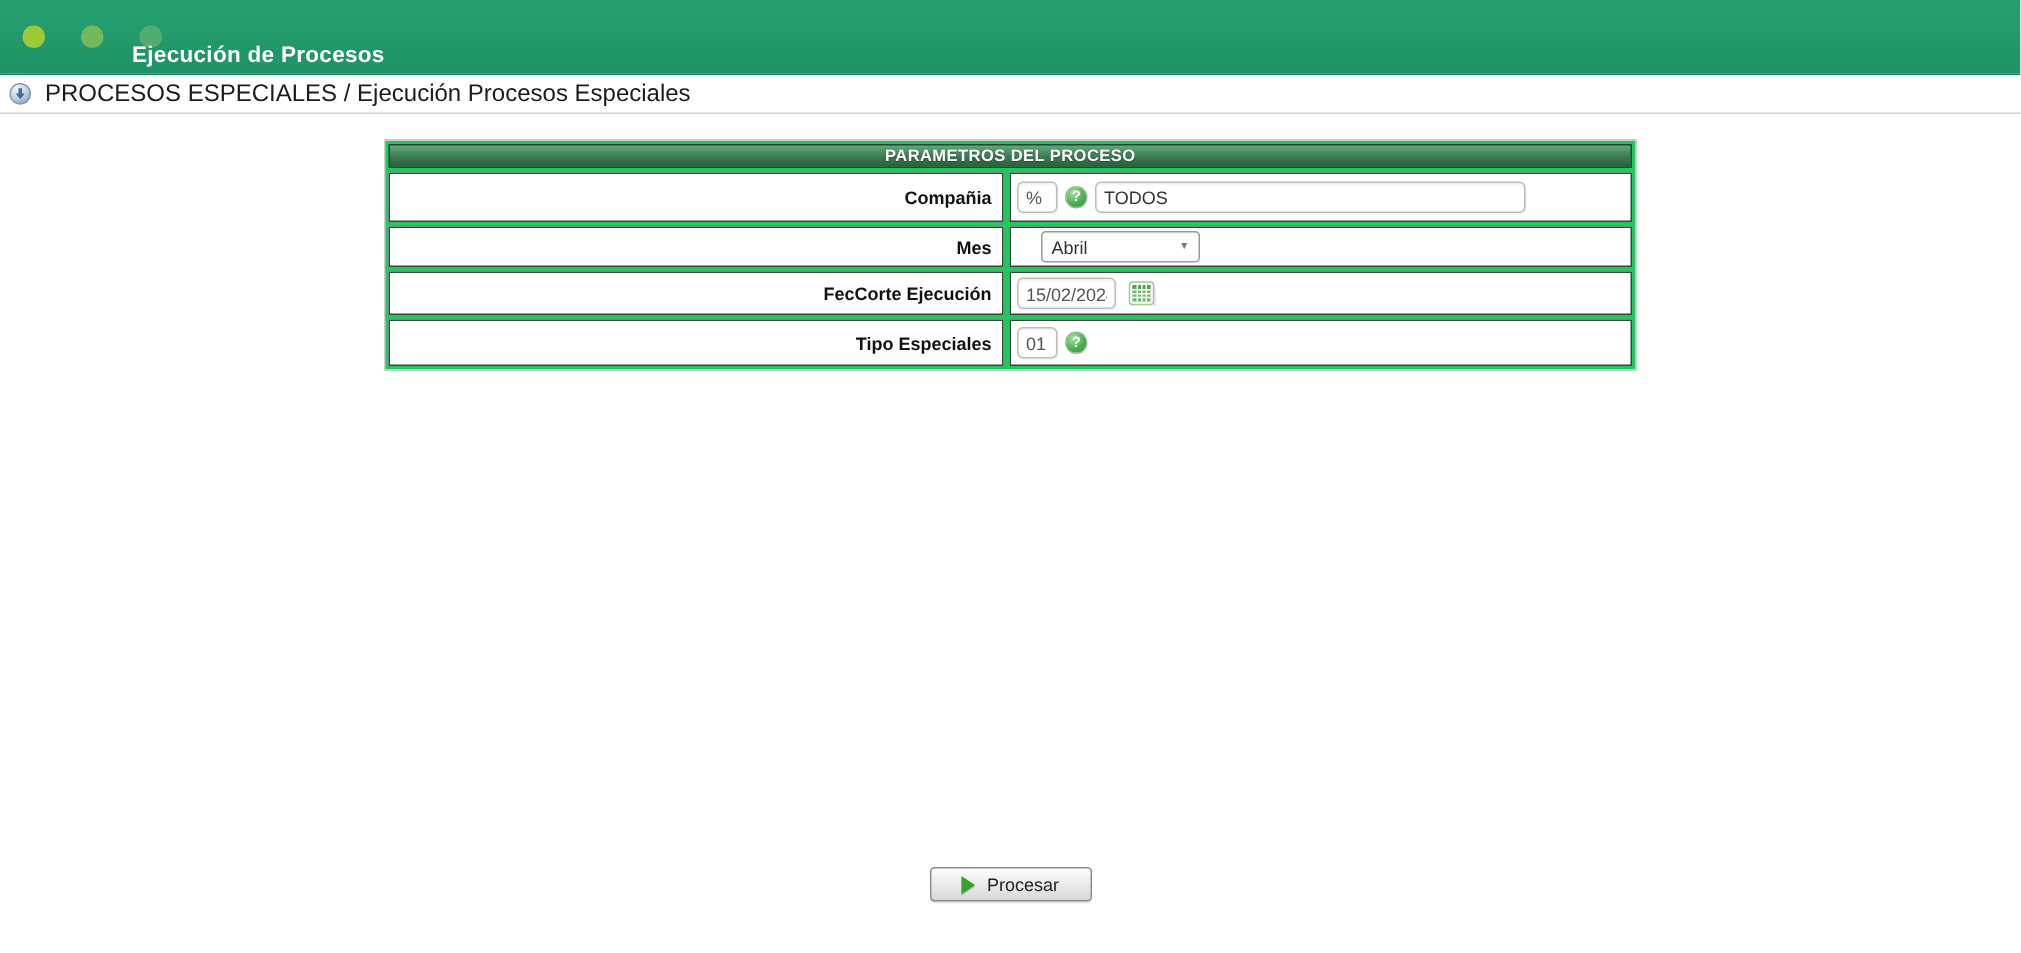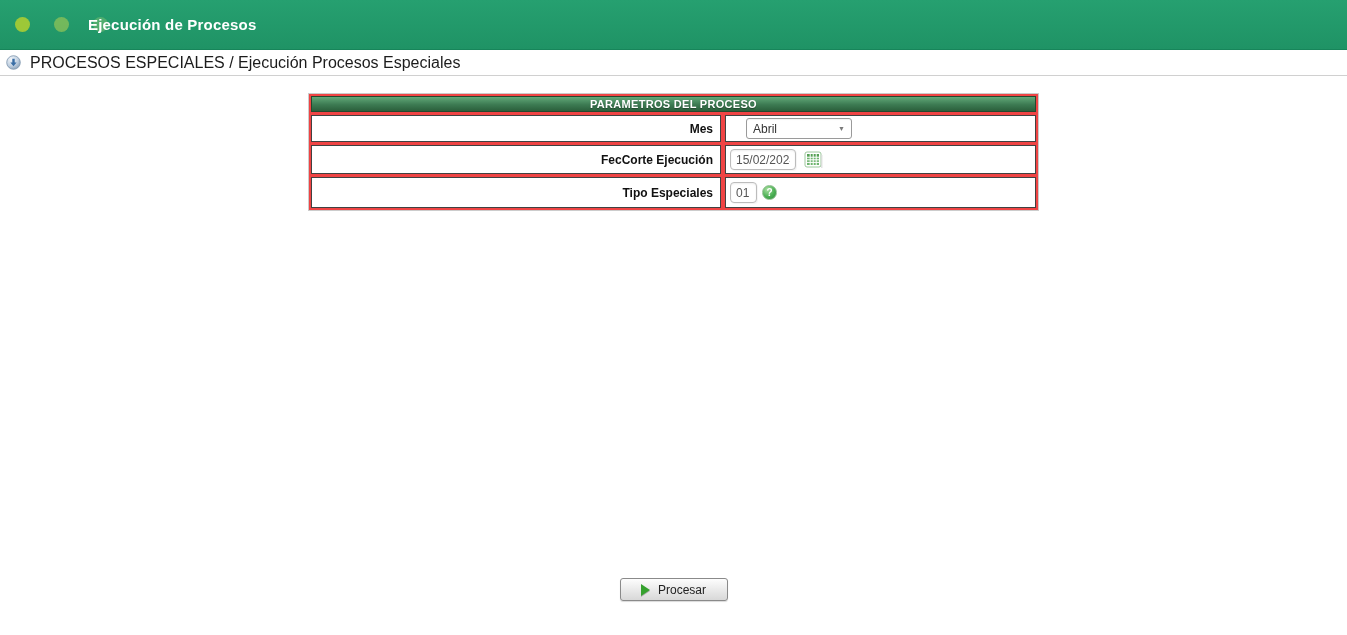--- a/index.html
+++ b/index.html
@@ -18,21 +18,21 @@
     background: linear-gradient(180deg, #26a070 0%, #1f9365 100%);
     border-bottom: 1px solid #17855a;
   }
   .header-dots { position: absolute; left: 15px; top: 17px; display: flex; gap: 24px; }
   .dot { width: 15px; height: 15px; border-radius: 50%; }
   .dot.d1 { background: #9dc838; }
   .dot.d2 { background: rgba(158, 201, 84, 0.65); }
   .dot.d3 { background: rgba(170, 210, 120, 0.35); }
   .page-title {
     position: absolute;
-    left: 88px; top: 0;
+    left: 88px; top: 12px;
     line-height: 50px;
     color: #ffffff;
     font-size: 15px;
     font-weight: bold;
     letter-spacing: 0.2px;
   }
 
   
   .breadcrumb-bar {
     height: 26px;
@@ -40,24 +40,24 @@
     align-items: center;
     gap: 9px;
     padding-left: 6px;
     border-bottom: 1px solid #d0d0d0;
   }
   .bc-icon { display: inline-flex; width: 15px; height: 15px; }
   .breadcrumb-text { font-size: 16px; color: #1c1c1c; }
 
   
   .form-wrap {
-    width: 731px;
+    width: 835px;
     margin: 17px auto 0 auto;
     border: 1px solid #cccccc;
-    background: #ef4444;
+    background: #22c55e;
     padding: 2px;
   }
   .form-title {
     height: 16px;
     background: linear-gradient(180deg, #61a878 0%, #3c7a52 55%, #2b5f3b 100%);
     border: 1px solid #24482e;
     color: #ffffff;
     font-size: 11px;
     font-weight: bold;
     text-align: center;
@@ -194,20 +194,28 @@
       <circle cx="7.5" cy="7.5" r="6.8" fill="url(#bcg)" stroke="#7e96ad" stroke-width="0.8"></circle>
       <path d="M7.5 11.2 L4.4 7.4 L6.3 7.4 L6.3 3.8 L8.7 3.8 L8.7 7.4 L10.6 7.4 Z" fill="#3a6ea5"></path>
     </svg>
   </span>
   <span class="breadcrumb-text">PROCESOS ESPECIALES / Ejecución Procesos Especiales</span>
 </div>
 
 <div class="form-wrap">
   <div class="form-title">PARAMETROS DEL PROCESO</div>
 
+  <div class="form-row">
+    <div class="cell label-cell h33">Compañia</div>
+    <div class="cell input-cell h33">
+      <input class="tbox code" type="text" value="%" style="">
+      <span class="help-icon"></span>
+      <input class="tbox wide" type="text" value="TODOS" style="">
+    </div>
+  </div>
 
   <div class="form-row">
     <div class="cell label-cell h27">Mes</div>
     <div class="cell input-cell h27">
       <div class="sel">
         <span class="sel-text">Abril</span>
         <span class="sel-arrow"></span>
       </div>
     </div>
   </div>

